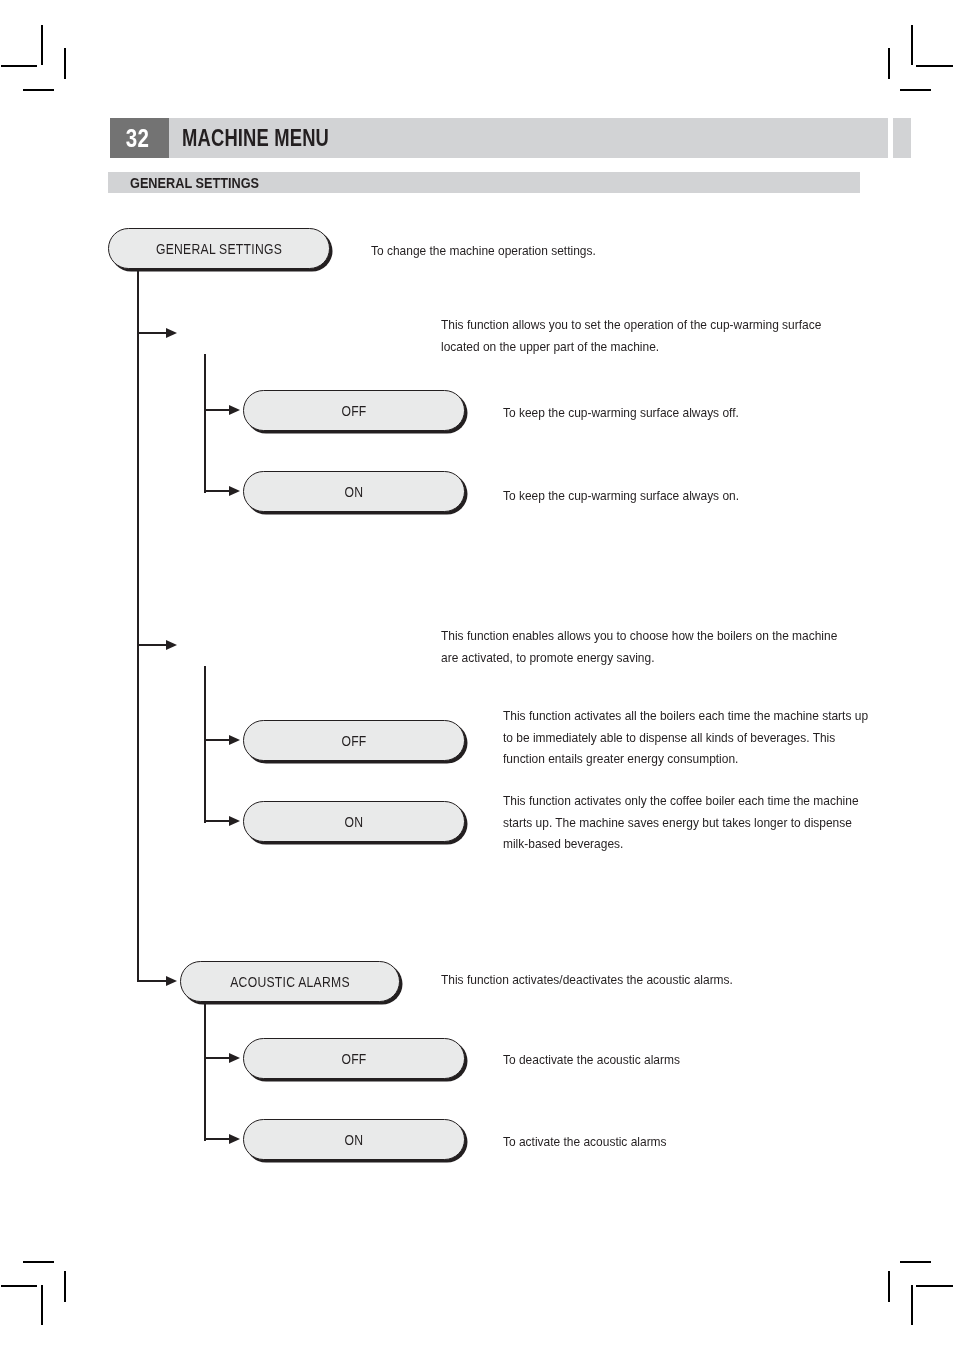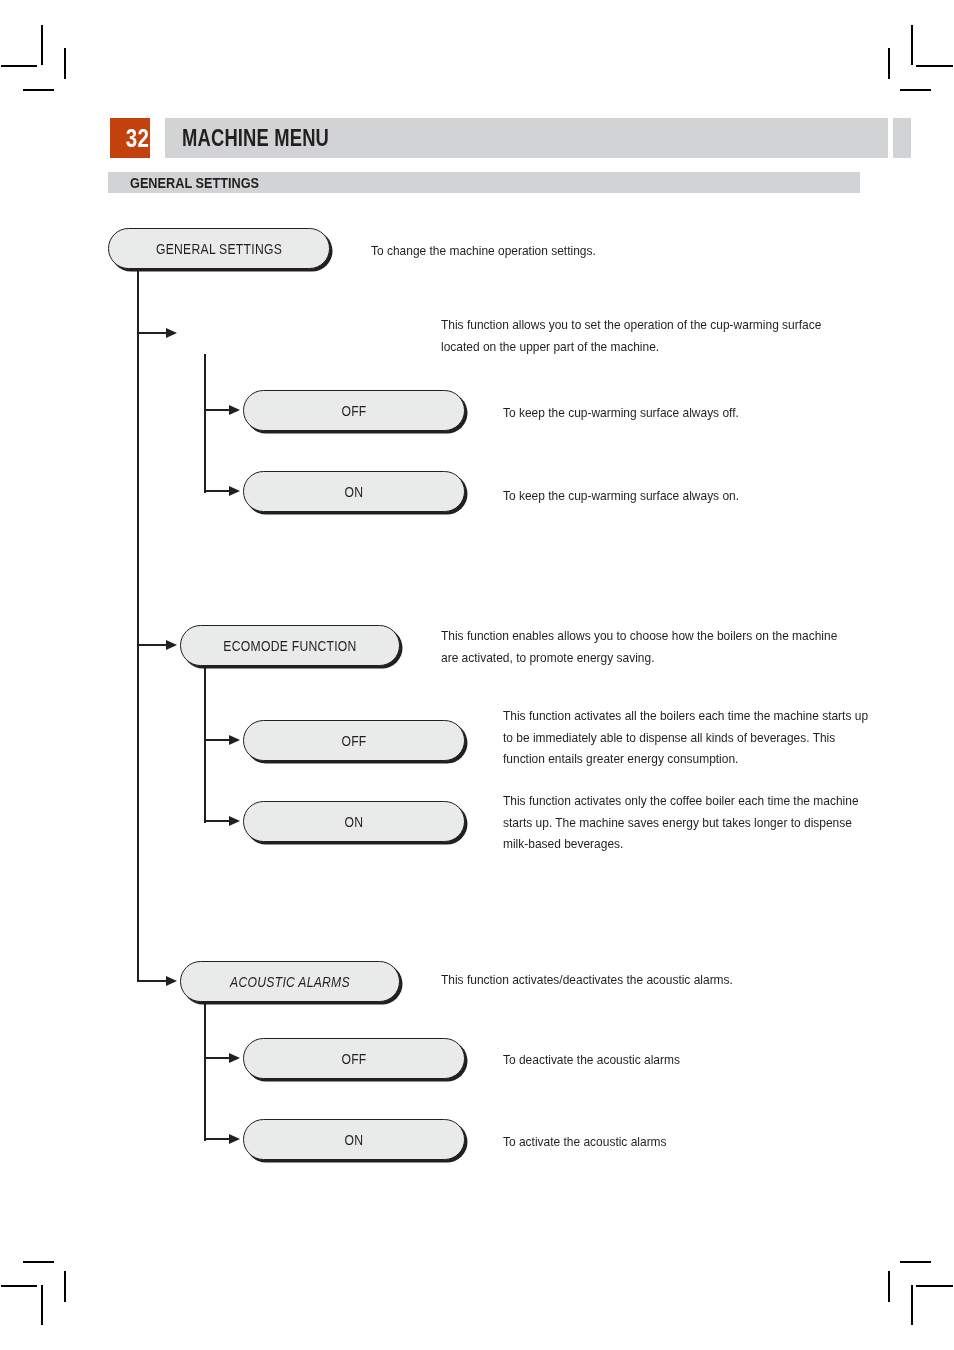--- a/index.html
+++ b/index.html
@@ -43,23 +43,23 @@
     left: 783px;
     top: 0;
     width: 18px;
     height: 40px;
     background: #d2d3d5;
   }
   #page-number-box {
     position: absolute;
     left: 0;
     top: 0;
-    width: 40px;
-    height: 40px;
-    background: #c2410c;
+    width: 59px;
+    height: 40px;
+    background: #737373;
   }
   #page-number {
     position: absolute;
     left: 0;
     top: 0;
     width: 55px;
     height: 40px;
     line-height: 40px;
     text-align: center;
     color: #ffffff;
@@ -233,23 +233,20 @@
   <div class="stub" style="left:204px; top:490px; width:28px;"></div>
   <div class="arrow-head" style="left:229px; top:485.5px;"></div>
   <div class="node" style="left:243px; top:471px; width:222px; height:41px;">
     <div class="node-label">ON</div>
   </div>
   <div class="desc" style="left:503px; top:485px; width:330px;">To keep the cup-warming surface always on.</div>
 
   <div class="stub" style="left:137px; top:644px; width:32px;"></div>
   <div class="arrow-head" style="left:166px; top:639.5px;"></div>
 
-  <div class="node" style="left:180px; top:625px; width:220px; height:41px;">
-    <div class="node-label">ECOMODE FUNCTION</div>
-  </div>
   <div class="desc" style="left:441px; top:625px; width:465px;">This function enables allows you to choose how the boilers on the machine are activated, to promote energy saving.</div>
 
   <div class="trunk" style="left:204px; top:666px; height:157px;"></div>
 
   <div class="stub" style="left:204px; top:739px; width:28px;"></div>
   <div class="arrow-head" style="left:229px; top:734.5px;"></div>
   <div class="node" style="left:243px; top:720px; width:222px; height:41px;">
     <div class="node-label">OFF</div>
   </div>
   <div class="desc" style="left:503px; top:705px; width:415px;">This function activates all the boilers each time the machine starts up to be immediately able to dispense all kinds of beverages. This function entails greater energy consumption.</div>
@@ -257,21 +254,21 @@
   <div class="stub" style="left:204px; top:820px; width:28px;"></div>
   <div class="arrow-head" style="left:229px; top:815.5px;"></div>
   <div class="node" style="left:243px; top:801px; width:222px; height:41px;">
     <div class="node-label">ON</div>
   </div>
   <div class="desc" style="left:503px; top:790px; width:420px;">This function activates only the coffee boiler each time the machine starts up. The machine saves energy but takes longer to dispense milk-based beverages.</div>
 
   <div class="stub" style="left:137px; top:980px; width:32px;"></div>
   <div class="arrow-head" style="left:166px; top:975.5px;"></div>
 
-  <div class="node" style="left:180px; top:961px; width:220px; height:41px;font-style:italic;">
+  <div class="node" style="left:180px; top:961px; width:220px; height:41px;">
     <div class="node-label">ACOUSTIC ALARMS</div>
   </div>
   <div class="desc" style="left:441px; top:969px; width:400px;">This function activates/deactivates the acoustic alarms.</div>
 
   <div class="trunk" style="left:204px; top:1002px; height:139px;"></div>
 
   <div class="stub" style="left:204px; top:1057px; width:28px;"></div>
   <div class="arrow-head" style="left:229px; top:1052.5px;"></div>
   <div class="node" style="left:243px; top:1038px; width:222px; height:41px;">
     <div class="node-label">OFF</div>

